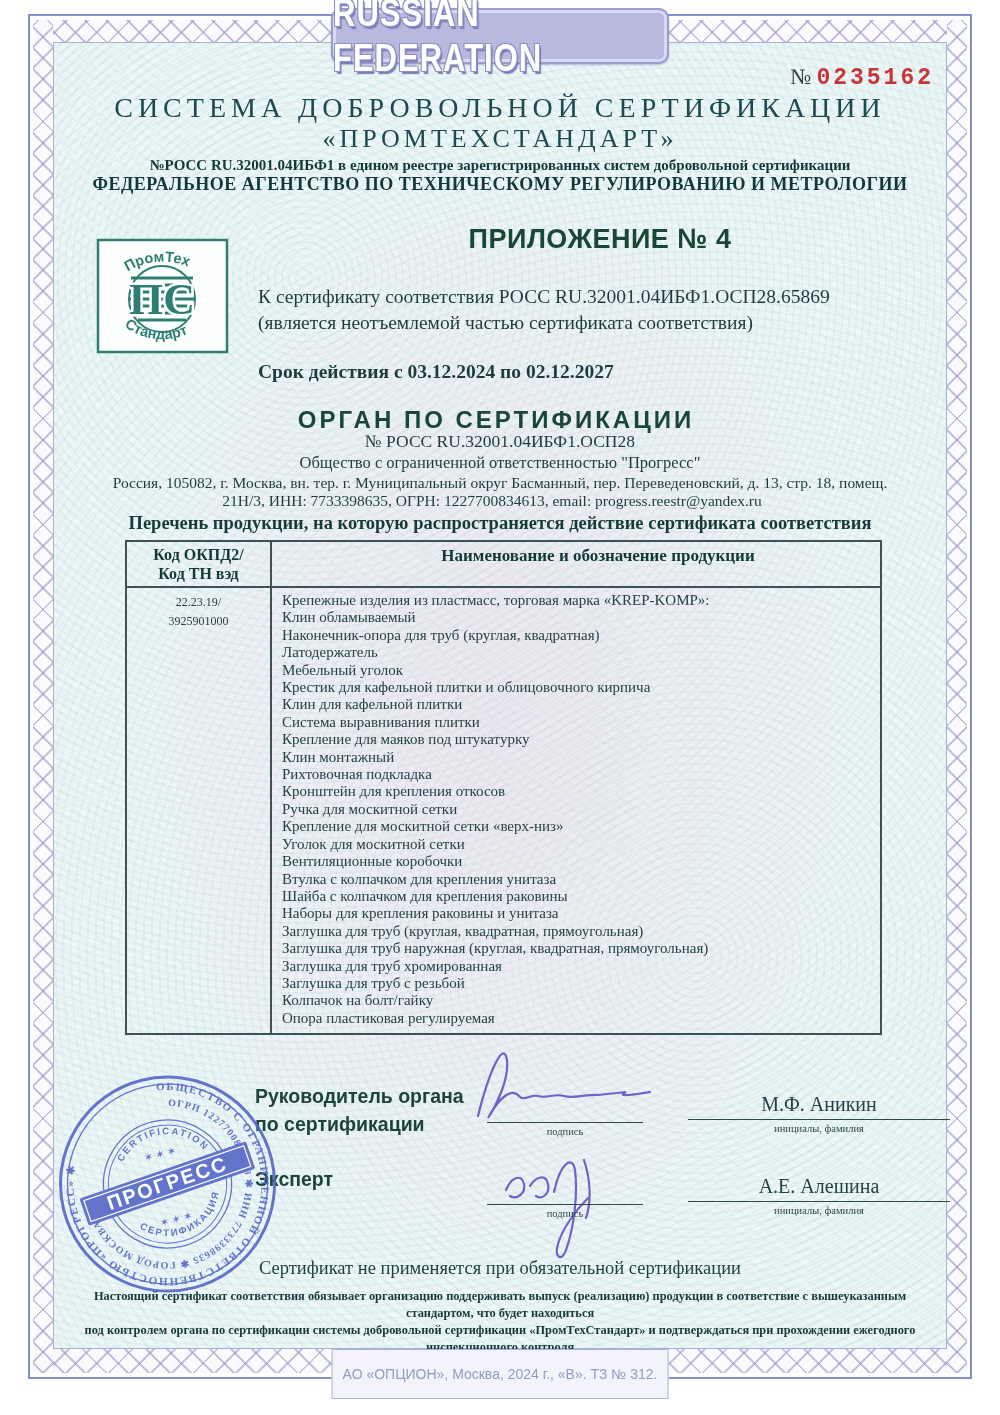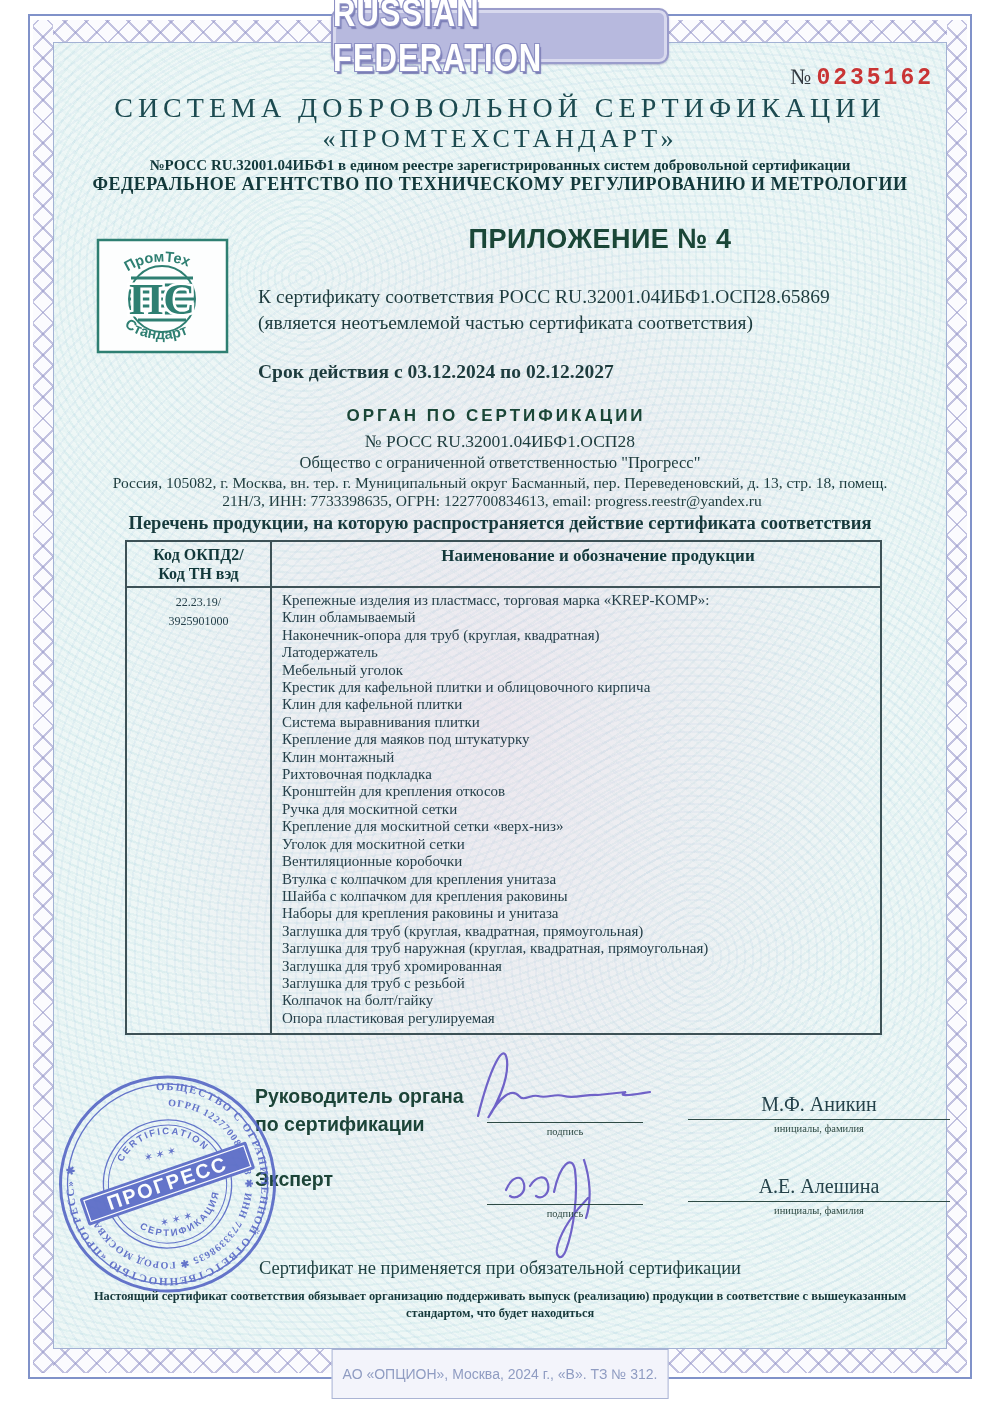--- a/index.html
+++ b/index.html
@@ -50,21 +50,21 @@
   .agency-line{position:absolute;left:0;right:0;top:174px;text-align:center;
       font-size:18px;font-weight:bold;color:#12383a;letter-spacing:.5px;}
   .appendix-title{position:absolute;left:250px;width:700px;top:224px;text-align:center;
       font-family:"Liberation Sans", sans-serif;font-weight:bold;font-size:27px;
       color:#1a4637;letter-spacing:.5px;transform:scaleY(1.05);}
   .logo-box{position:absolute;left:95px;top:237px;}
   .cert-ref{position:absolute;left:258px;top:286px;font-size:19.5px;color:#1d3b3d;width:700px;}
   .cert-ref .line2{display:block;margin-top:4px;}
   .validity{position:absolute;left:258px;top:361px;font-size:19.5px;font-weight:bold;color:#1d3b3d;}
   .org-header{position:absolute;left:0;right:8px;top:406px;text-align:center;
-      font-family:"Liberation Sans", sans-serif;font-weight:bold;font-size:17px;
+      font-family:"Liberation Sans", sans-serif;font-weight:bold;font-size:24px;
       letter-spacing:3px;color:#1a4637;}
   .org-number{position:absolute;left:0;right:0;top:431px;text-align:center;font-size:17.5px;color:#1d3b3d;}
   .org-name{position:absolute;left:0;right:0;top:453px;text-align:center;font-size:16.5px;color:#1d3b3d;}
   .org-addr1{position:absolute;left:0;right:0;top:474px;text-align:center;font-size:15.5px;color:#1d3b3d;}
   .org-addr2{position:absolute;left:0;right:16px;top:492px;text-align:center;font-size:15.5px;color:#1d3b3d;}
   .products-heading{position:absolute;left:0;right:0;top:513px;text-align:center;
       font-size:18.5px;font-weight:bold;color:#173a3c;}
   
   .products-table{position:absolute;left:125px;top:540px;width:753px;border:2px solid #3d5156;}
   .tbl-header{display:flex;border-bottom:2px solid #3d5156;}
@@ -271,16 +271,17 @@
         <rect x="28" y="101" width="176" height="29" fill="#5263c4" rx="2"></rect>
         <rect x="31.5" y="104.5" width="169" height="22" fill="none" stroke="#ffffff" stroke-width="1.2"></rect>
         <text x="116" y="122" text-anchor="middle" font-family="Liberation Sans, sans-serif" font-weight="bold" font-size="20" fill="#ffffff" letter-spacing="2">ПРОГРЕСС</text>
       </g>
     </svg>
   </div>
 
   <div class="not-mandatory">Сертификат не применяется при обязательной сертификации</div>
   <div class="fine-print">
     <div>Настоящий сертификат соответствия обязывает организацию поддерживать выпуск (реализацию) продукции в соответствие с вышеуказанным стандартом, что будет находиться</div>
+    <div>под контролем органа по сертификации системы добровольной сертификации «ПромТехСтандарт» и подтверждаться при прохождении ежегодного инспекционного контроля</div>
   </div>
   <div class="print-info">АО «ОПЦИОН», Москва, 2024 г., «В». ТЗ № 312.</div>
 
 </div>
 
 </body></html>

